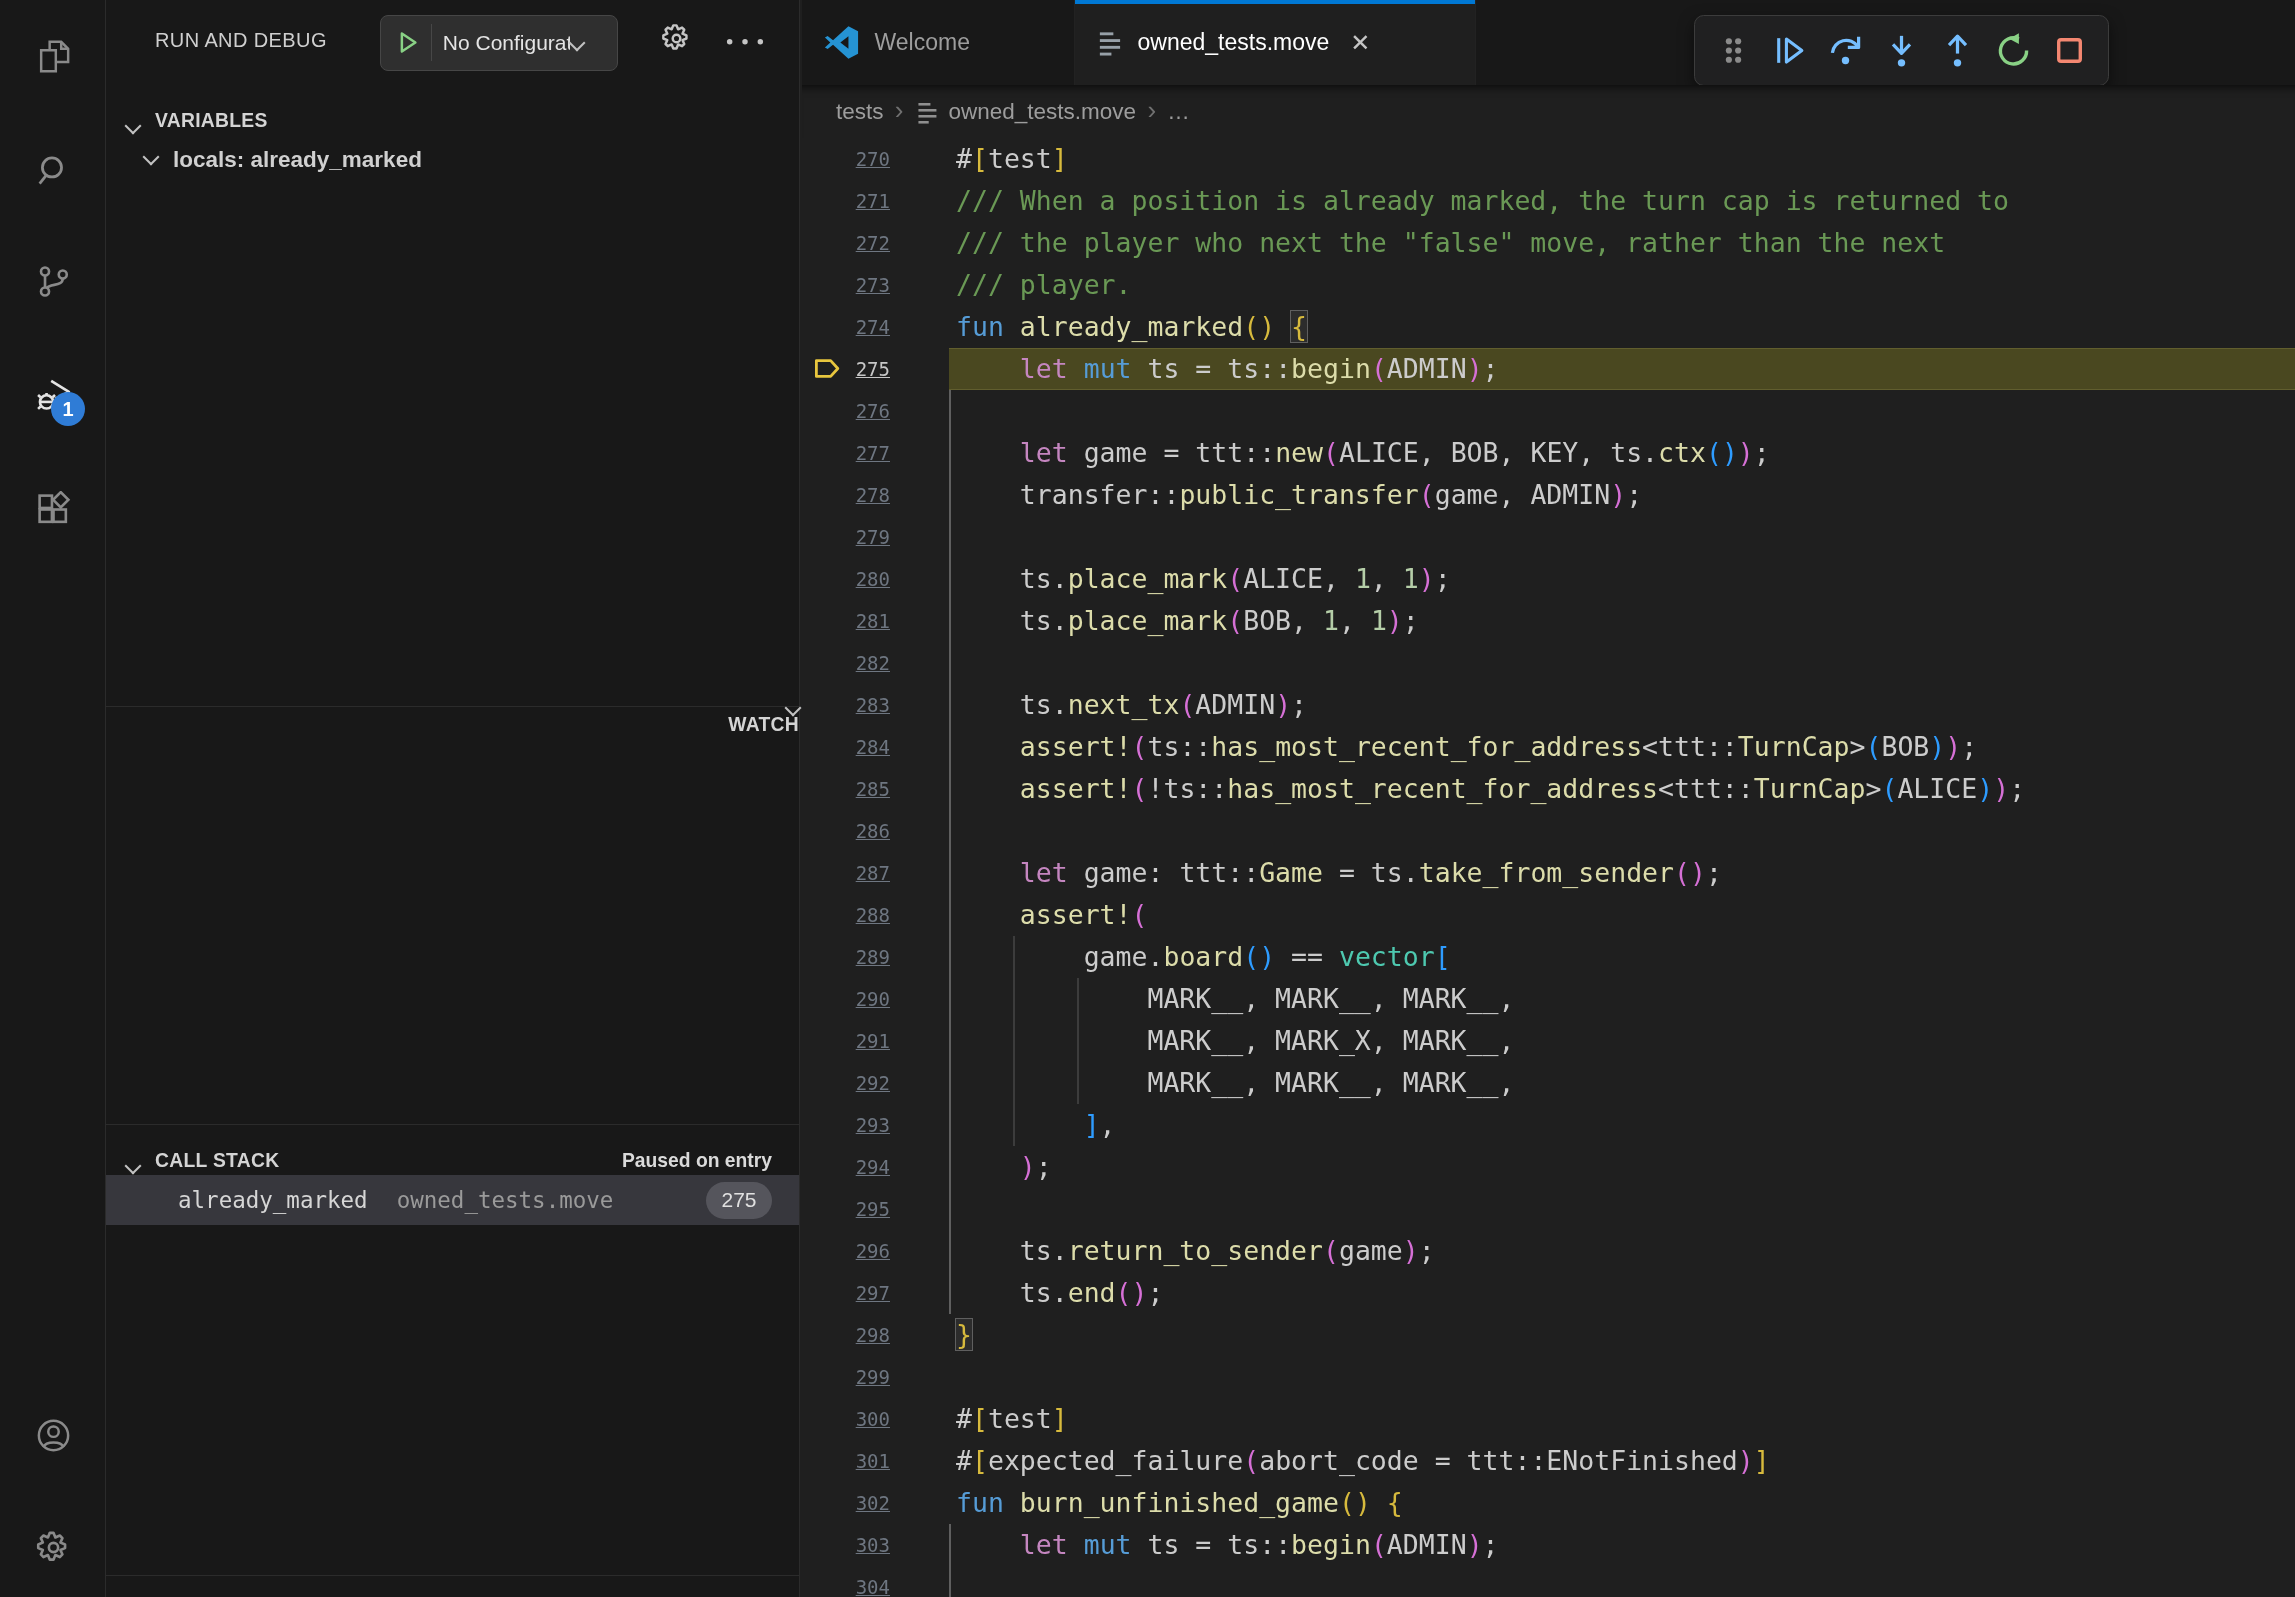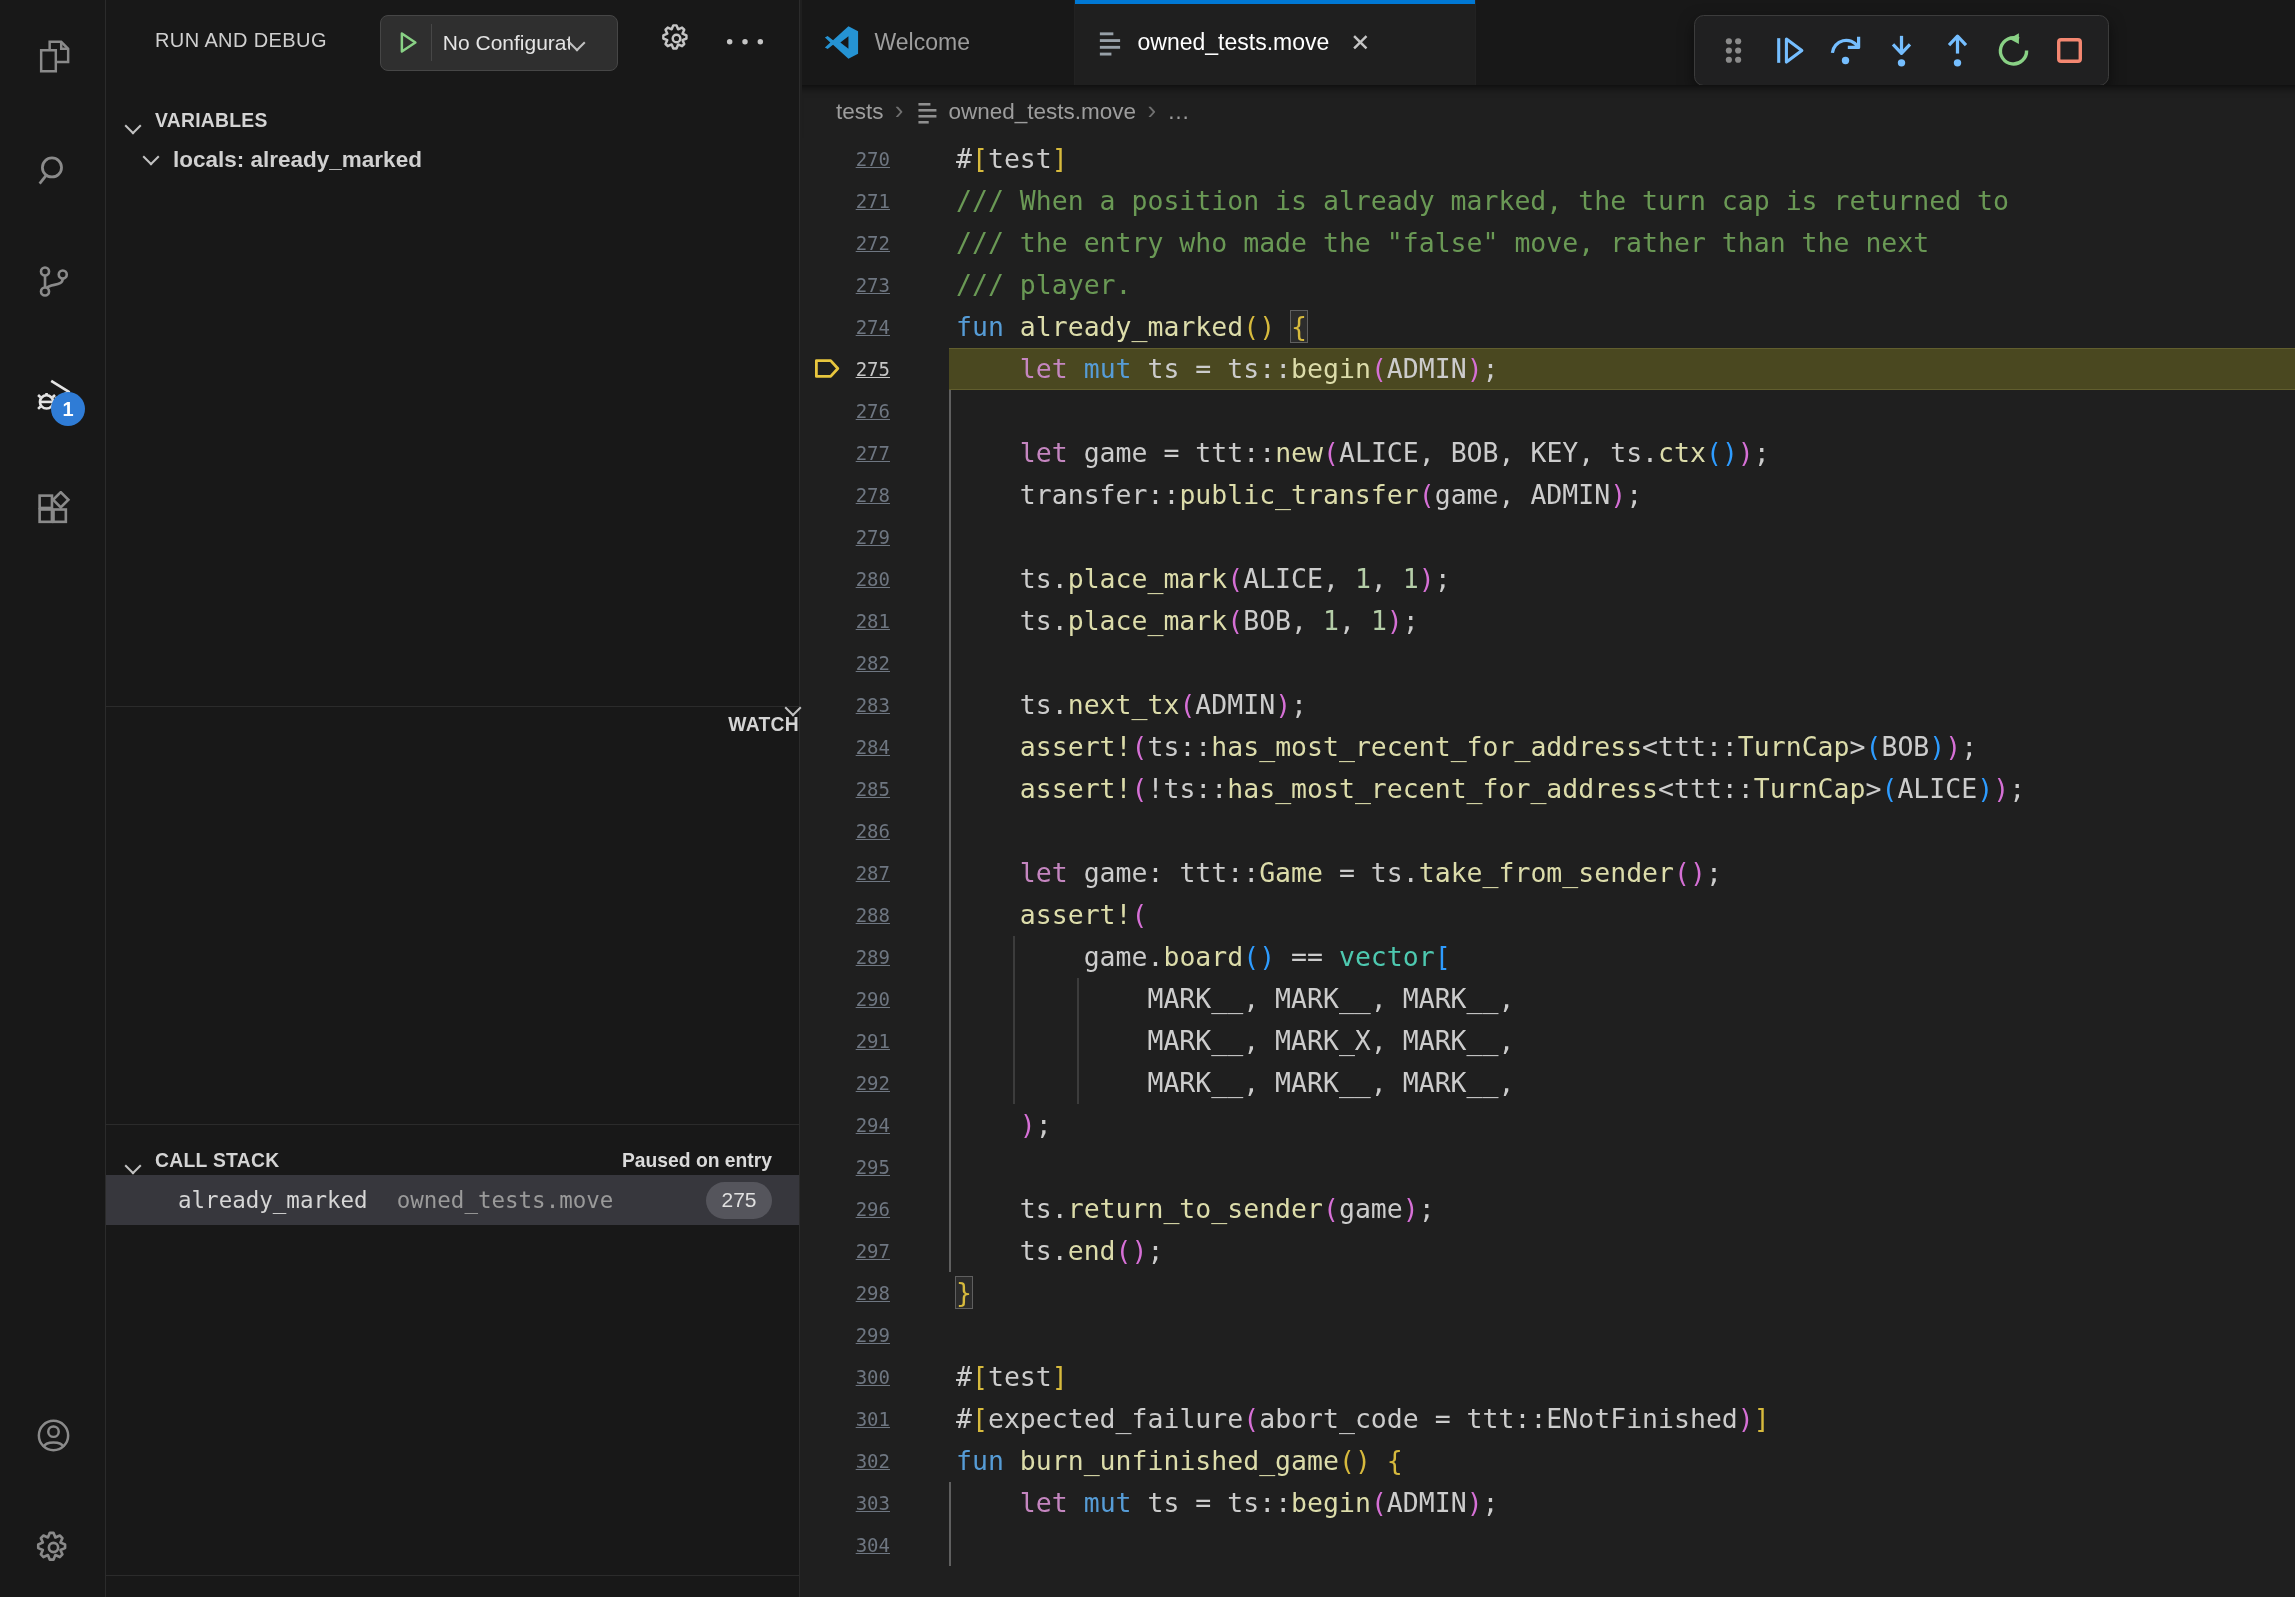--- a/index.html
+++ b/index.html
@@ -281,21 +281,21 @@
           <path d="M4 26 H16"></path>
         </svg>
       <span class="bc-item">owned_tests.move</span>
       <span class="bc-sep">›</span>
       <span class="bc-item">…</span>
     </div>
 
     <div id="code-lines">
         <div class="code-line"><span class="ln">270</span><span class="lc"><span class="tk-p">#</span><span class="tk-b1">[</span><span class="tk-p">test</span><span class="tk-b1">]</span></span></div>
         <div class="code-line"><span class="ln">271</span><span class="lc"><span class="tk-c">/// When a position is already marked, the turn cap is returned to</span></span></div>
-        <div class="code-line"><span class="ln">272</span><span class="lc"><span class="tk-c">/// the entry who made the "false" move, rather than the next</span></span></div>
+        <div class="code-line"><span class="ln">272</span><span class="lc"><span class="tk-c">/// the player who next the "false" move, rather than the next</span></span></div>
         <div class="code-line"><span class="ln">273</span><span class="lc"><span class="tk-c">/// player.</span></span></div>
         <div class="code-line"><span class="ln">274</span><span class="lc"><span class="tk-k">fun</span><span class="tk-p"> </span><span class="tk-f">already_marked</span><span class="tk-b1">()</span><span class="tk-p"> </span><span class="tk-m">{</span></span></div>
         <div class="code-line"><div class="line-highlight"></div><svg class="cur-arrow" viewBox="0 0 34 34">
             <path d="M3 7 H21 L30 17 L21 27 H3 Z" fill="none" stroke="#e8c63e" stroke-width="3.5" stroke-linejoin="round"></path>
           </svg><span class="ln active">275</span><span class="lc"><span class="tk-p">    </span><span class="tk-l">let</span><span class="tk-p"> </span><span class="tk-k">mut</span><span class="tk-p"> ts = ts::</span><span class="tk-f">begin</span><span class="tk-b2">(</span><span class="tk-p">ADMIN</span><span class="tk-b2">)</span><span class="tk-p">;</span></span></div>
         <div class="code-line"><div class="guide g0" style="left: 147px;"></div><span class="ln">276</span><span class="lc"></span></div>
         <div class="code-line"><div class="guide g0" style="left: 147px;"></div><span class="ln">277</span><span class="lc"><span class="tk-p">    </span><span class="tk-l">let</span><span class="tk-p"> game = ttt::</span><span class="tk-f">new</span><span class="tk-b2">(</span><span class="tk-p">ALICE, BOB, KEY, ts.</span><span class="tk-f">ctx</span><span class="tk-b3">()</span><span class="tk-b2">)</span><span class="tk-p">;</span></span></div>
         <div class="code-line"><div class="guide g0" style="left: 147px;"></div><span class="ln">278</span><span class="lc"><span class="tk-p">    transfer::</span><span class="tk-f">public_transfer</span><span class="tk-b2">(</span><span class="tk-p">game, ADMIN</span><span class="tk-b2">)</span><span class="tk-p">;</span></span></div>
         <div class="code-line"><div class="guide g0" style="left: 147px;"></div><span class="ln">279</span><span class="lc"></span></div>
         <div class="code-line"><div class="guide g0" style="left: 147px;"></div><span class="ln">280</span><span class="lc"><span class="tk-p">    ts.</span><span class="tk-f">place_mark</span><span class="tk-b2">(</span><span class="tk-p">ALICE, </span><span class="tk-n">1</span><span class="tk-p">, </span><span class="tk-n">1</span><span class="tk-b2">)</span><span class="tk-p">;</span></span></div>
@@ -304,20 +304,21 @@
         <div class="code-line"><div class="guide g0" style="left: 147px;"></div><span class="ln">283</span><span class="lc"><span class="tk-p">    ts.</span><span class="tk-f">next_tx</span><span class="tk-b2">(</span><span class="tk-p">ADMIN</span><span class="tk-b2">)</span><span class="tk-p">;</span></span></div>
         <div class="code-line"><div class="guide g0" style="left: 147px;"></div><span class="ln">284</span><span class="lc"><span class="tk-p">    </span><span class="tk-f">assert!</span><span class="tk-b2">(</span><span class="tk-p">ts::</span><span class="tk-f">has_most_recent_for_address</span><span class="tk-p">&lt;ttt::</span><span class="tk-f">TurnCap</span><span class="tk-p">&gt;</span><span class="tk-b3">(</span><span class="tk-p">BOB</span><span class="tk-b3">)</span><span class="tk-b2">)</span><span class="tk-p">;</span></span></div>
         <div class="code-line"><div class="guide g0" style="left: 147px;"></div><span class="ln">285</span><span class="lc"><span class="tk-p">    </span><span class="tk-f">assert!</span><span class="tk-b2">(</span><span class="tk-p">!ts::</span><span class="tk-f">has_most_recent_for_address</span><span class="tk-p">&lt;ttt::</span><span class="tk-f">TurnCap</span><span class="tk-p">&gt;</span><span class="tk-b3">(</span><span class="tk-p">ALICE</span><span class="tk-b3">)</span><span class="tk-b2">)</span><span class="tk-p">;</span></span></div>
         <div class="code-line"><div class="guide g0" style="left: 147px;"></div><span class="ln">286</span><span class="lc"></span></div>
         <div class="code-line"><div class="guide g0" style="left: 147px;"></div><span class="ln">287</span><span class="lc"><span class="tk-p">    </span><span class="tk-l">let</span><span class="tk-p"> game: ttt::</span><span class="tk-f">Game</span><span class="tk-p"> = ts.</span><span class="tk-f">take_from_sender</span><span class="tk-b2">()</span><span class="tk-p">;</span></span></div>
         <div class="code-line"><div class="guide g0" style="left: 147px;"></div><span class="ln">288</span><span class="lc"><span class="tk-p">    </span><span class="tk-f">assert!</span><span class="tk-b2">(</span></span></div>
         <div class="code-line"><div class="guide g0" style="left: 147px;"></div><div class="guide" style="left: 211px;"></div><span class="ln">289</span><span class="lc"><span class="tk-p">        game.</span><span class="tk-f">board</span><span class="tk-b3">()</span><span class="tk-p"> == </span><span class="tk-t">vector</span><span class="tk-b3">[</span></span></div>
         <div class="code-line"><div class="guide g0" style="left: 147px;"></div><div class="guide" style="left: 211px;"></div><div class="guide" style="left: 275px;"></div><span class="ln">290</span><span class="lc"><span class="tk-p">            MARK__, MARK__, MARK__,</span></span></div>
         <div class="code-line"><div class="guide g0" style="left: 147px;"></div><div class="guide" style="left: 211px;"></div><div class="guide" style="left: 275px;"></div><span class="ln">291</span><span class="lc"><span class="tk-p">            MARK__, MARK_X, MARK__,</span></span></div>
         <div class="code-line"><div class="guide g0" style="left: 147px;"></div><div class="guide" style="left: 211px;"></div><div class="guide" style="left: 275px;"></div><span class="ln">292</span><span class="lc"><span class="tk-p">            MARK__, MARK__, MARK__,</span></span></div>
+        <div class="code-line"><div class="guide g0" style="left: 147px;"></div><div class="guide" style="left: 211px;"></div><span class="ln">293</span><span class="lc"><span class="tk-p">        </span><span class="tk-b3">]</span><span class="tk-p">,</span></span></div>
         <div class="code-line"><div class="guide g0" style="left: 147px;"></div><span class="ln">294</span><span class="lc"><span class="tk-p">    </span><span class="tk-b2">)</span><span class="tk-p">;</span></span></div>
         <div class="code-line"><div class="guide g0" style="left: 147px;"></div><span class="ln">295</span><span class="lc"></span></div>
         <div class="code-line"><div class="guide g0" style="left: 147px;"></div><span class="ln">296</span><span class="lc"><span class="tk-p">    ts.</span><span class="tk-f">return_to_sender</span><span class="tk-b2">(</span><span class="tk-p">game</span><span class="tk-b2">)</span><span class="tk-p">;</span></span></div>
         <div class="code-line"><div class="guide g0" style="left: 147px;"></div><span class="ln">297</span><span class="lc"><span class="tk-p">    ts.</span><span class="tk-f">end</span><span class="tk-b2">()</span><span class="tk-p">;</span></span></div>
         <div class="code-line"><span class="ln">298</span><span class="lc"><span class="tk-m">}</span></span></div>
         <div class="code-line"><span class="ln">299</span><span class="lc"></span></div>
         <div class="code-line"><span class="ln">300</span><span class="lc"><span class="tk-p">#</span><span class="tk-b1">[</span><span class="tk-p">test</span><span class="tk-b1">]</span></span></div>
         <div class="code-line"><span class="ln">301</span><span class="lc"><span class="tk-p">#</span><span class="tk-b1">[</span><span class="tk-p">expected_failure</span><span class="tk-b2">(</span><span class="tk-p">abort_code = ttt::ENotFinished</span><span class="tk-b2">)</span><span class="tk-b1">]</span></span></div>
         <div class="code-line"><span class="ln">302</span><span class="lc"><span class="tk-k">fun</span><span class="tk-p"> </span><span class="tk-f">burn_unfinished_game</span><span class="tk-b1">()</span><span class="tk-p"> </span><span class="tk-b1">{</span></span></div>
         <div class="code-line"><div class="guide g0" style="left: 147px;"></div><span class="ln">303</span><span class="lc"><span class="tk-p">    </span><span class="tk-l">let</span><span class="tk-p"> </span><span class="tk-k">mut</span><span class="tk-p"> ts = ts::</span><span class="tk-f">begin</span><span class="tk-b2">(</span><span class="tk-p">ADMIN</span><span class="tk-b2">)</span><span class="tk-p">;</span></span></div>

